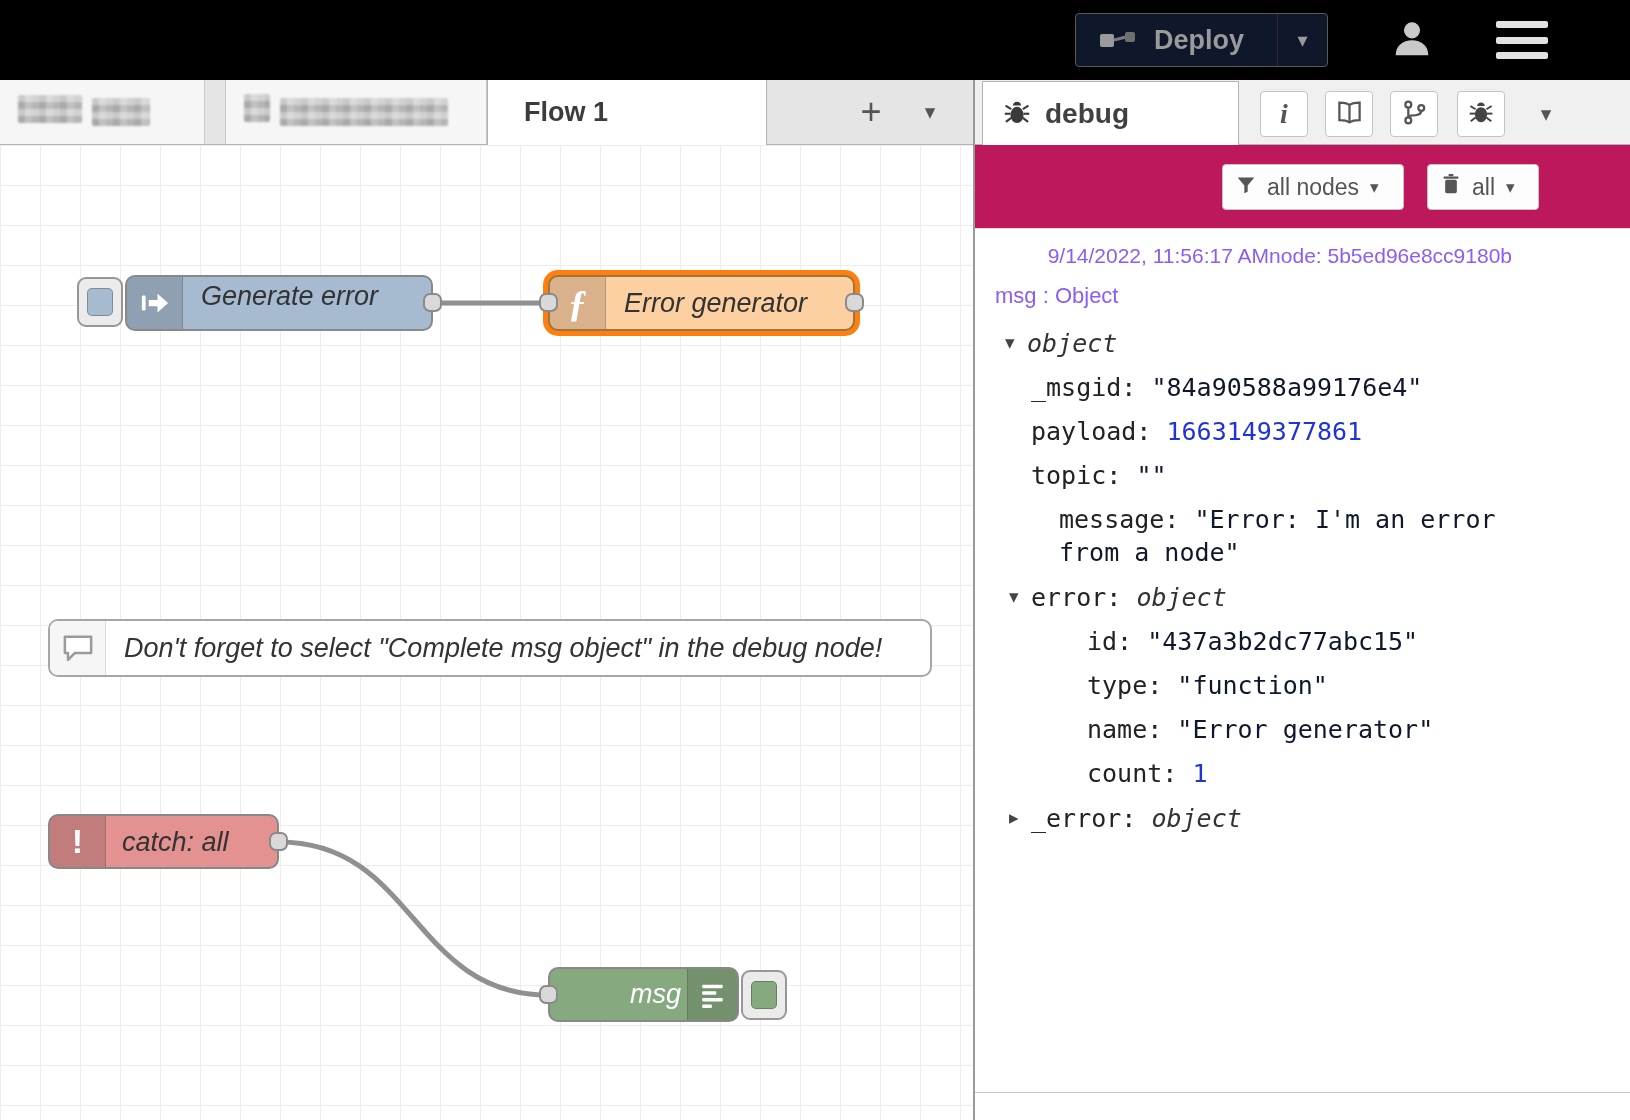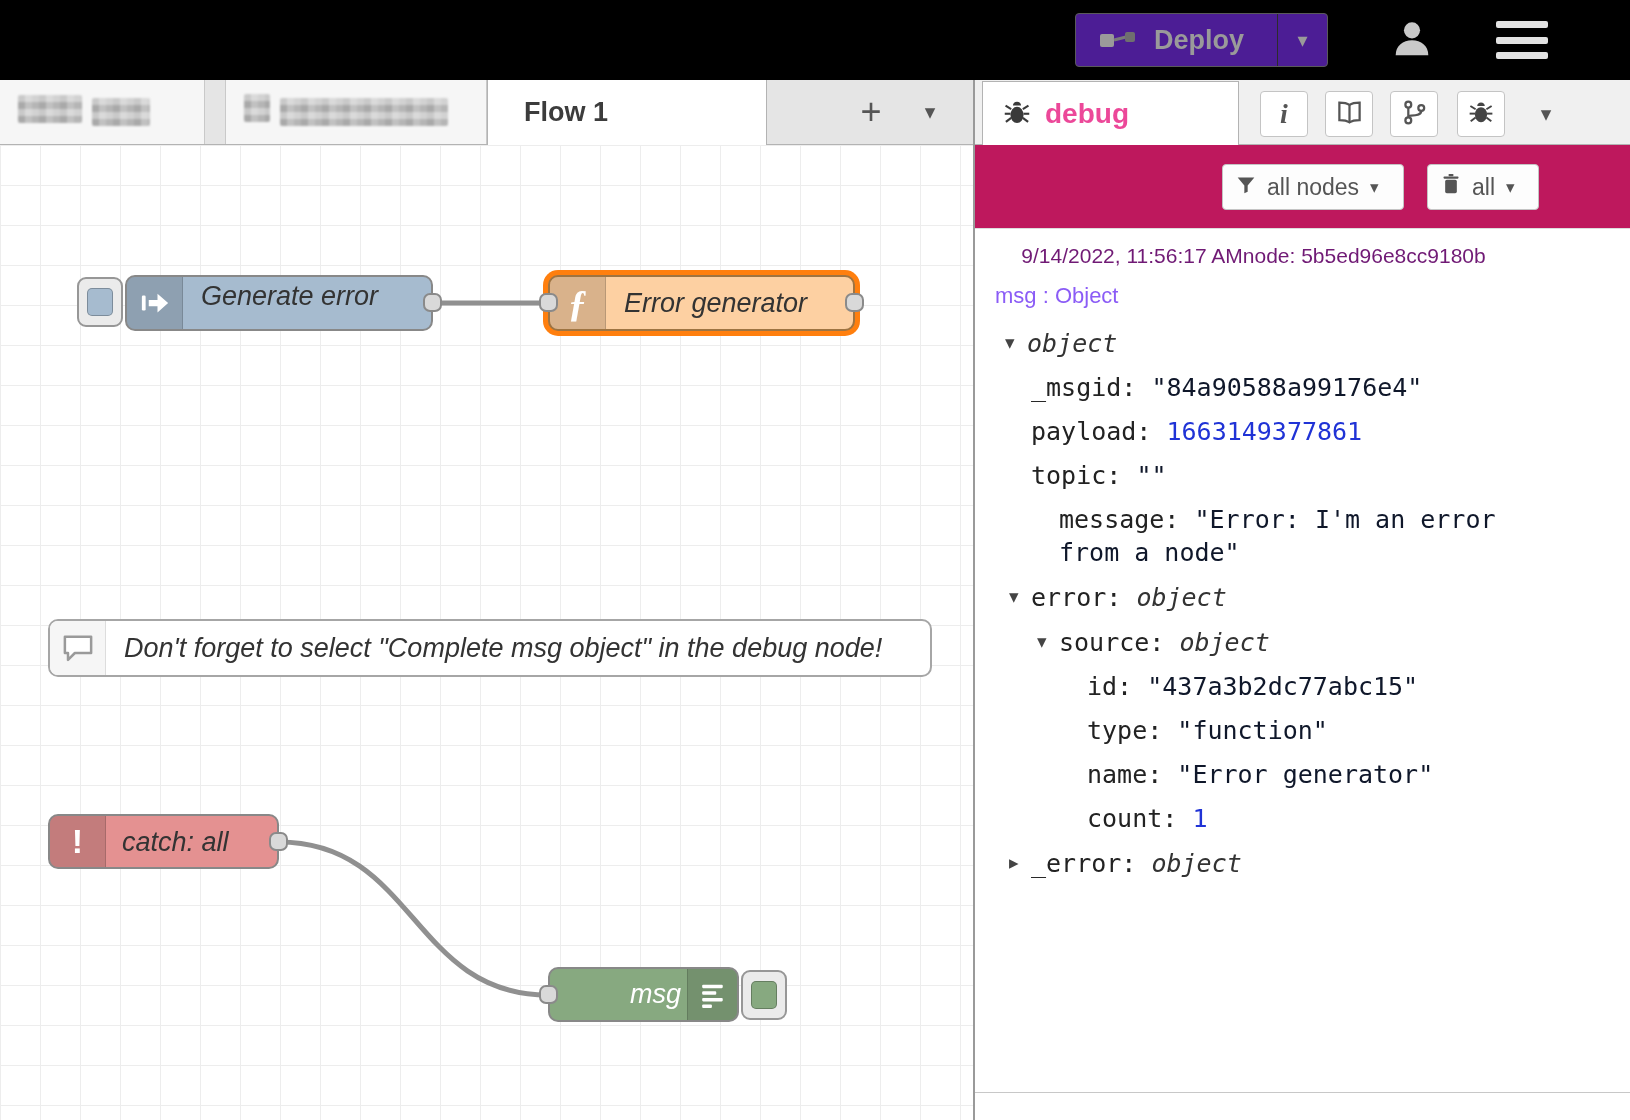--- a/index.html
+++ b/index.html
@@ -6,21 +6,21 @@
   html,body { margin:0; padding:0; background:#fff; }
   .app {
     position:relative; width:1630px; height:1120px; overflow:hidden;
     font-family:"Liberation Sans", sans-serif; background:#fff;
   }
 
   
   .header { position:absolute; left:0; top:0; width:1630px; height:80px; background:#000; }
   .deploy-btn {
     position:absolute; left:1075px; top:13px; width:253px; height:54px;
-    background:#4c1d95; border:1px solid #5a5a5a; border-radius:4px;
+    background:#0f172a; border:1px solid #5a5a5a; border-radius:4px;
     display:flex; align-items:center; cursor:pointer;
   }
   .deploy-icon { margin-left:22px; display:flex; }
   .deploy-label { color:#9a9a9a; font-size:27px; font-weight:bold; margin-left:16px; }
   .deploy-caret {
     position:absolute; right:0; top:0; width:50px; height:52px;
     border-left:1px solid #2c2c2c; display:flex; align-items:center; justify-content:center;
     color:#9a9a9a; font-size:20px;
   }
   .user-btn { position:absolute; left:1384px; top:12px; width:56px; height:56px; display:flex; align-items:center; justify-content:center; cursor:pointer; }
@@ -96,42 +96,42 @@
   .debug-toggle .side-btn-inner { background:#87a980; }
 
   
   .sidebar { position:absolute; left:973px; top:80px; width:657px; height:1040px; background:#fff; border-left:2px solid #9a9a9a; }
   .sidebar-header { position:relative; height:65px; background:#f0f0f0; border-bottom:1px solid #b3b3b3; }
   .sidebar-tab {
     position:absolute; left:7px; top:1px; width:257px; height:64px; background:#fff;
     border:1px solid #b3b3b3; border-bottom:none; display:flex; align-items:center; gap:14px;
     padding-left:20px; cursor:pointer;
   }
-  .sidebar-tab-label { font-weight:bold; font-size:28px; color:#ec4899; }
+  .sidebar-tab-label { font-weight:bold; font-size:28px; color:#404040; }
   .hdr-btn {
     position:absolute; top:11px; width:48px; height:46px; background:#fff; border:1px solid #c4c4c4;
     border-radius:4px; display:flex; align-items:center; justify-content:center; cursor:pointer;
   }
   .hdr-btn-info   { left:285px; font-family:"Liberation Serif",serif; font-style:italic; font-weight:bold; font-size:28px; color:#555; }
   .hdr-btn-book   { left:350px; }
   .hdr-btn-branch { left:415px; }
   .hdr-btn-bug    { left:482px; }
   .sidebar-caret { position:absolute; left:548px; top:11px; width:46px; height:46px; display:flex; align-items:center; justify-content:center; color:#555; font-size:21px; cursor:pointer; }
 
   .filter-row { position:relative; height:84px; background:#be185d; border-bottom:1px solid #ddd; }
   .filter-btn {
     position:absolute; top:19px; height:46px; background:#fdfdfd; border:1px solid #c4c4c4; border-radius:4px;
     display:flex; align-items:center; gap:11px; padding:0 13px; color:#555; font-size:23px; cursor:pointer;
   }
   .filter-nodes-btn { left:247px; width:182px; }
   .clear-btn { left:452px; width:112px; }
   .btn-caret { font-size:17px; color:#555; }
 
   .debug-content { position:absolute; left:0; top:150px; right:0; bottom:28px; padding:14px 60px 0 20px; overflow:hidden; }
-  .msg-meta { display:flex; justify-content:center; color:#701a75; font-size:21px; padding-right:58px; }
+  .msg-meta { display:flex; justify-content:flex-end; color:#8b5cf6; font-size:21px; padding-right:58px; }
   .msg-topic { margin-top:15px; font-size:22px; color:#8b5cf6; }
   .tree { margin-top:17px; font-family:"DejaVu Sans Mono", monospace; font-size:25px; line-height:33px; color:#222; }
   .trow { margin-bottom:11px; }
   .lv1 { padding-left:32px; } .lv2 { padding-left:36px; } .lv3 { padding-left:64px; } .lv4 { padding-left:92px; }
   .caret { display:inline-block; width:22px; margin-left:-22px; font-family:"Liberation Sans",sans-serif; font-size:19px; color:#444; vertical-align:3px; cursor:pointer; }
   .k { color:#222; }
   .k:not(:empty)::after { content:" "; }
   .v-object { font-style:italic; color:#333; }
   .v-string { color:#0f172a; }
   .v-string::before, .v-string::after { content:'"'; }
@@ -353,23 +353,20 @@
         </div>
         <div class="trow lv2">
           <span class="k">topic:</span><span class="v-string"></span>
         </div>
         <div class="trow lv3">
           <span class="k">message:</span><span class="v-string">Error: I'm an error from a node</span>
         </div>
         <div class="trow lv2">
           <span class="caret">▾</span><span class="k">error:</span><span class="v-object">object</span>
         </div>
-        <div class="trow lv3">
-          <span class="caret">▾</span><span class="k">source:</span><span class="v-object">object</span>
-        </div>
         <div class="trow lv4">
           <span class="k">id:</span><span class="v-string">437a3b2dc77abc15</span>
         </div>
         <div class="trow lv4">
           <span class="k">type:</span><span class="v-string">function</span>
         </div>
         <div class="trow lv4">
           <span class="k">name:</span><span class="v-string">Error generator</span>
         </div>
         <div class="trow lv4">

